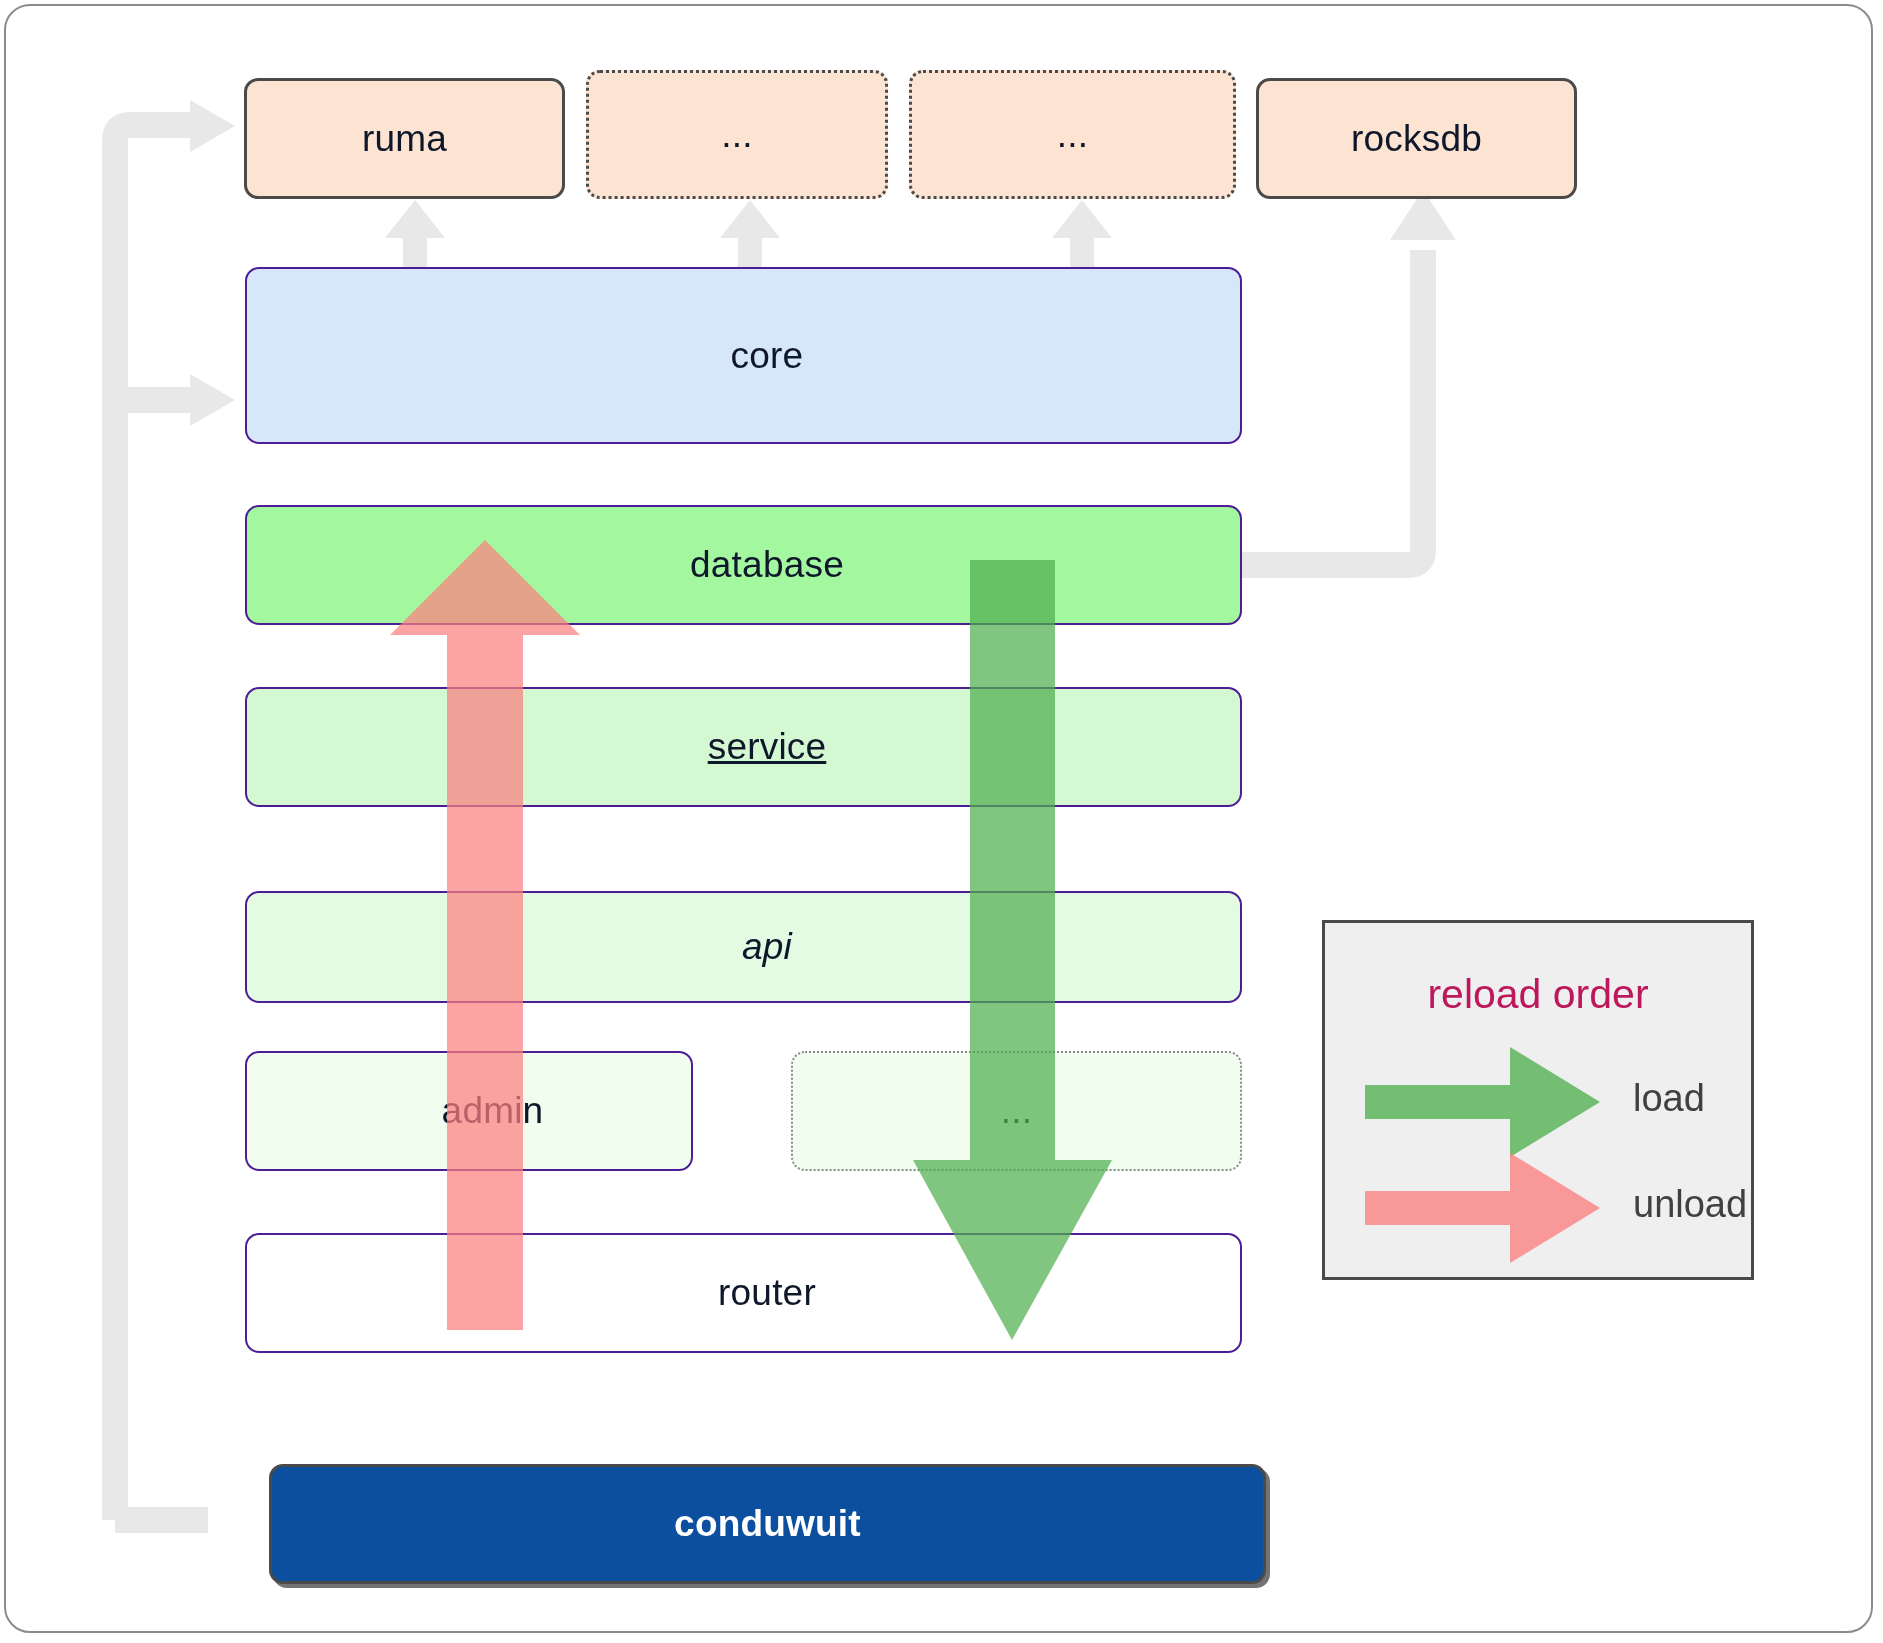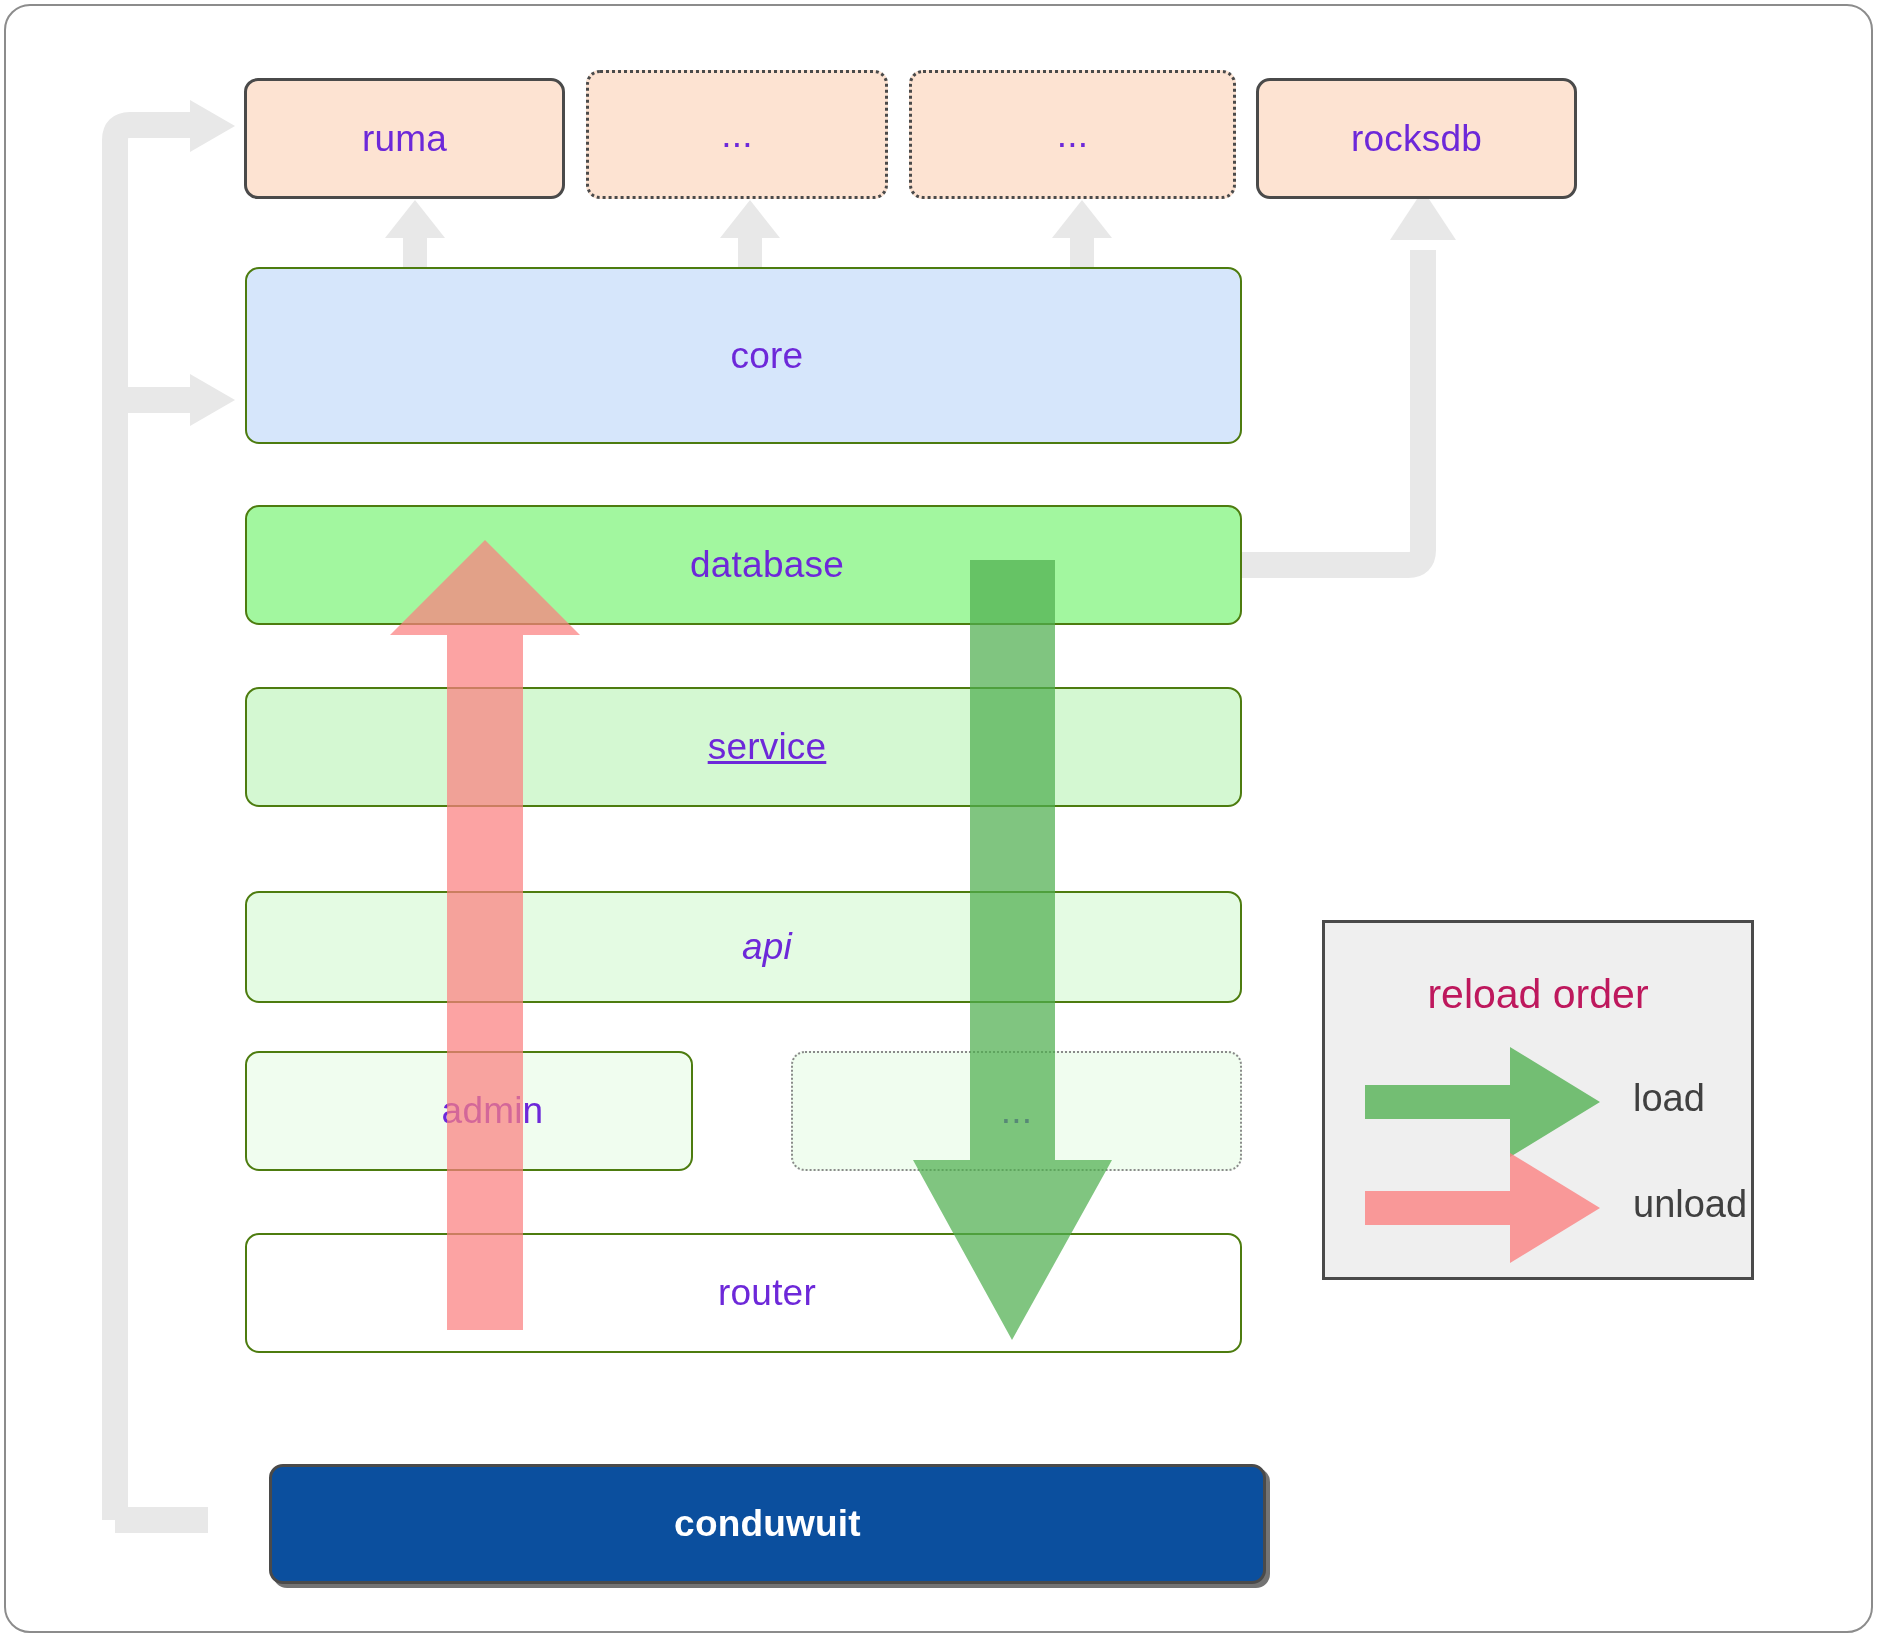--- a/index.html
+++ b/index.html
@@ -33,26 +33,26 @@
 
   
   .node {
     position: absolute;
     box-sizing: border-box;
     display: flex;
     align-items: center;
     justify-content: center;
     border-radius: 14px;
     font-size: 37px;
-    color: #6d28d9;
+    color: #0f172a;
     letter-spacing: 0.2px;
     z-index: 5;
   }
   .node.dark-border   { border: 3px solid #4a4a4a; }
-  .node.gray-border   { border: 2px solid #4d7c0f; padding-left: 47px; }
+  .node.gray-border   { border: 2px solid #4c1d95; padding-left: 47px; }
   .node.dotted-dark   { border: 3px dotted #4a4a4a; }
   .node.dotted-gray   { border: 2px dotted #8a8a8a; }
   .node.shadow        { box-shadow: 4px 4px 0 rgba(0,0,0,0.55); margin-left: 24px; }
 
   .peach   { background: #fde3d2; }
   .blue    { background: #d6e6fb; }
   .green1  { background: #a2f79f; }
   .green2  { background: #d4f8d2; text-decoration: underline; }
   .green3  { background: #e4fbe3; }
   .green4  { background: #f0fdef; align-items: center; }

